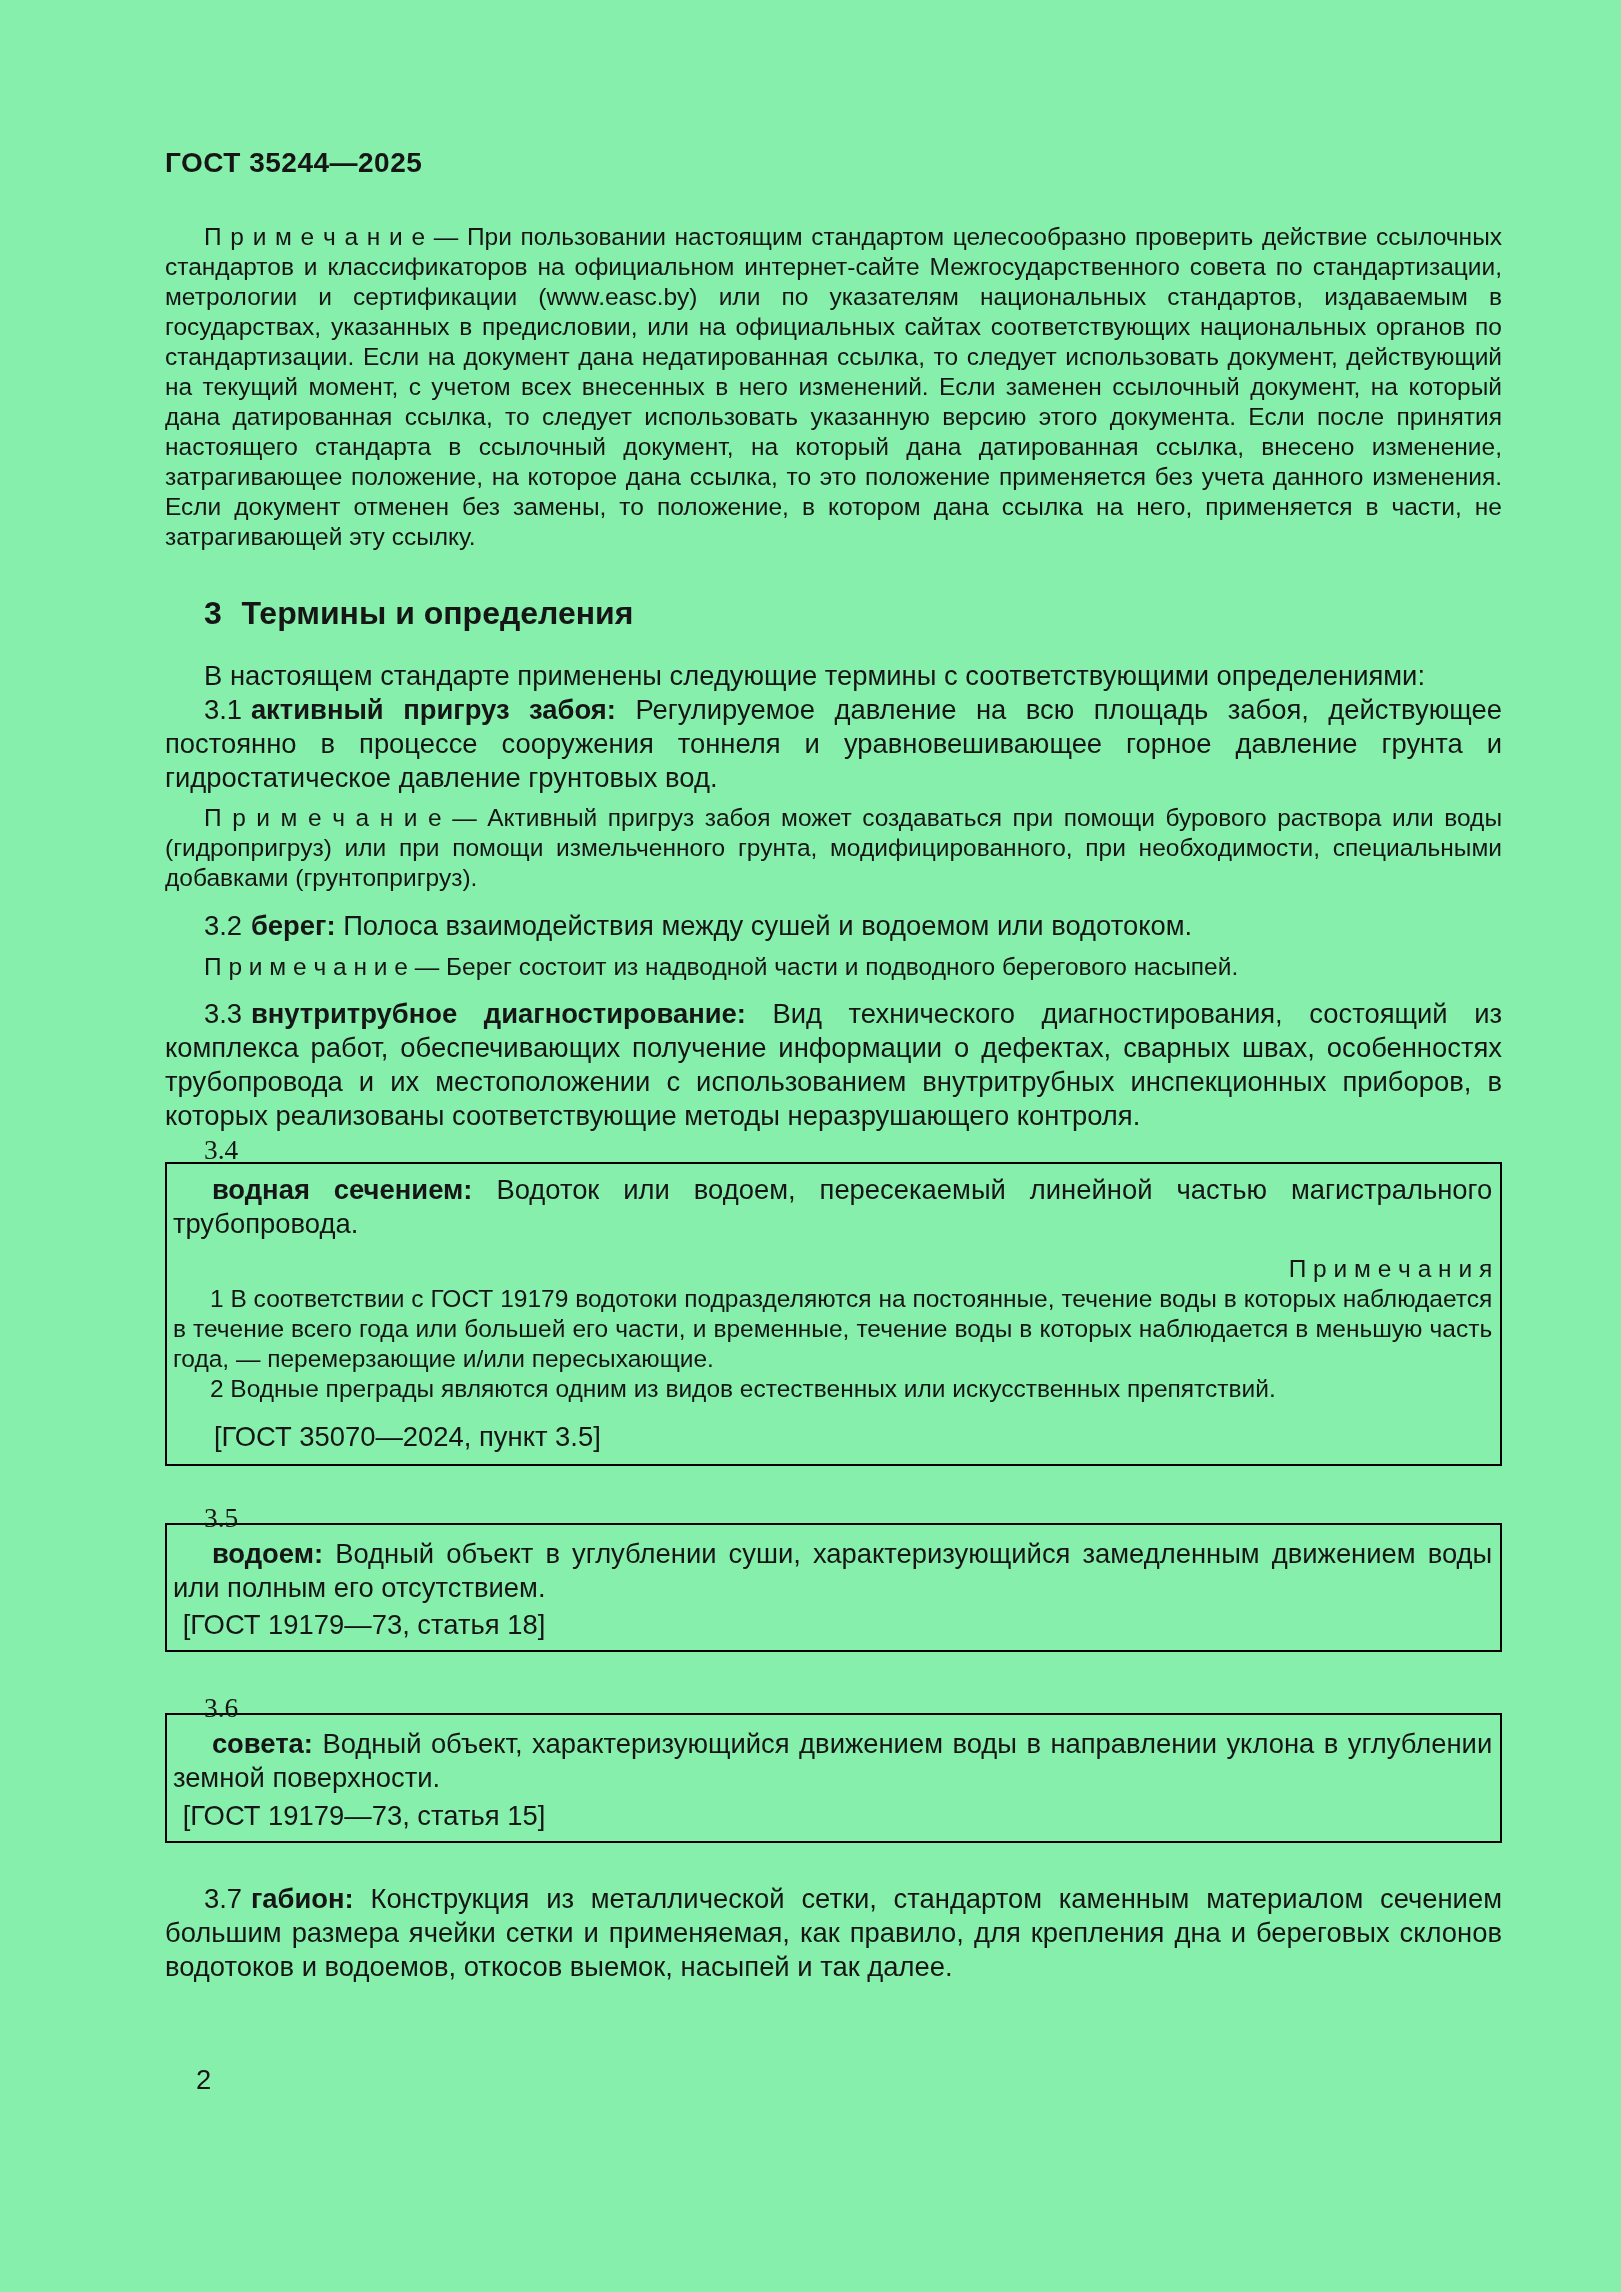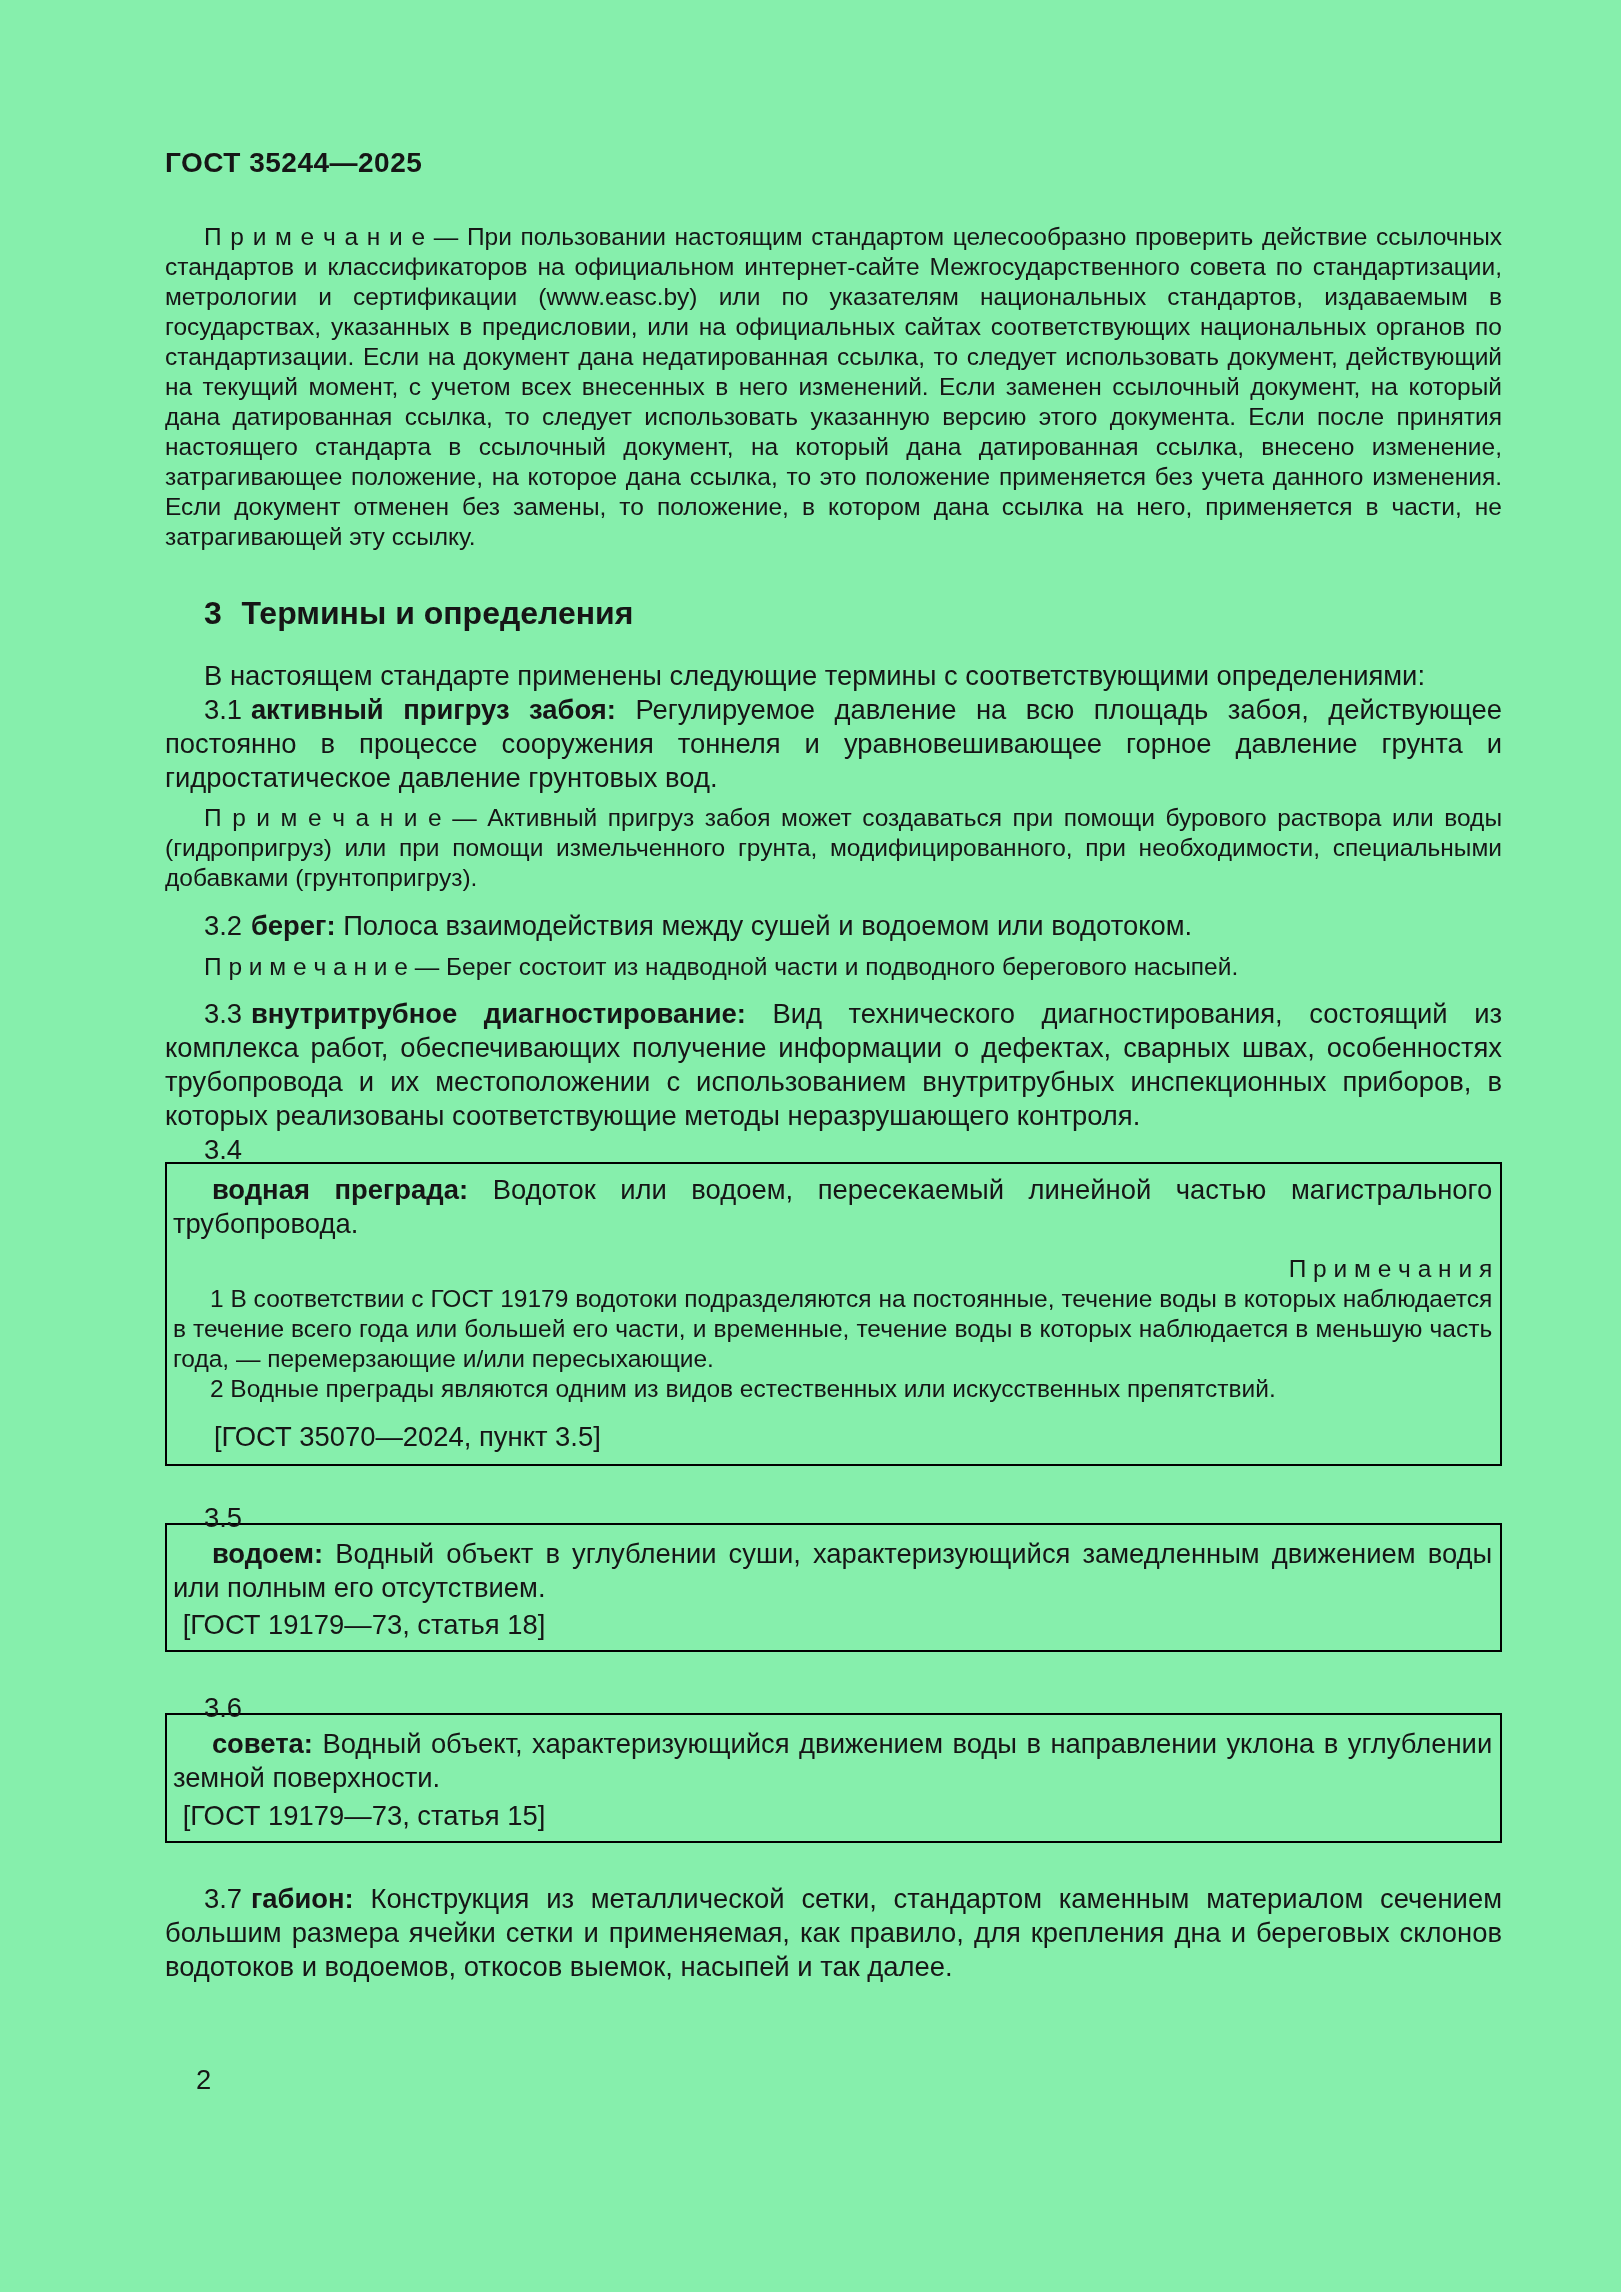--- a/index.html
+++ b/index.html
@@ -48,20 +48,21 @@
     text-align: justify;
     text-indent: 39px;
   }
   .intro-par { margin-top: 26.5px; }
   .term-number { margin-right: 8.8px; }
   .term-note { margin-top: 8.8px; margin-bottom: 15.7px; }
   .clause-label {
     font-size: 27.4px;
     line-height: 34px;
     padding-left: 39px;
+    font-family: Liberation Serif, serif;
   }
   .term-box {
     border: 2.9px solid #000;
     margin-top: -5.9px;
     padding: 9.8px 7.8px 9.8px 5.9px;
   }
   .box-def {
     font-size: 27.4px;
     line-height: 34px;
     text-align: justify;
@@ -120,21 +121,21 @@
 
     <p class="body-par"><span class="term-number">3.2</span><b>берег:</b> <span>Полоса взаимодействия между сушей и водоемом или водотоком.</span></p>
 
     <p class="note term-note"><span class="note-label">П р и м е ч а н и е </span><span>— Берег состоит из надводной части и подводного берегового насыпей.</span></p>
 
     <p class="body-par"><span class="term-number">3.3</span><b>внутритрубное диагностирование:</b> <span>Вид технического диагностирования, состоящий из комплекса работ, обеспечивающих получение информации о дефектах, сварных швах, особенностях трубопровода и их местоположении с использованием внутритрубных инспекционных приборов, в которых реализованы соответствующие методы неразрушающего контроля.</span></p>
 
     <p class="clause-label">3.4</p>
 
     <div class="term-box">
-      <p class="box-def"><b>водная преграда:</b> <span>Водоток или водоем, пересекаемый линейной частью магистрального трубопровода.</span></p>
+      <p class="box-def"><b>водная сечением:</b> <span>Водоток или водоем, пересекаемый линейной частью магистрального трубопровода.</span></p>
       <p class="box-notes-label">П р и м е ч а н и я</p>
       <p class="box-note">1  В соответствии с ГОСТ 19179 водотоки подразделяются на постоянные, течение воды в которых наблюдается в течение всего года или большей его части, и временные, течение воды в которых наблюдается в меньшую часть года, — перемерзающие и/или пересыхающие.</p>
       <p class="box-note">2  Водные преграды являются одним из видов естественных или искусственных препятствий.</p>
       <p class="box-source deep-indent">[ГОСТ 35070—2024, пункт 3.5]</p>
     </div>
 
     <p class="clause-label gap-36">3.5</p>
 
     <div class="term-box box-compact">
       <p class="box-def"><b>водоем:</b> <span>Водный объект в углублении суши, характеризующийся замедленным движением воды или полным его отсутствием.</span></p>

